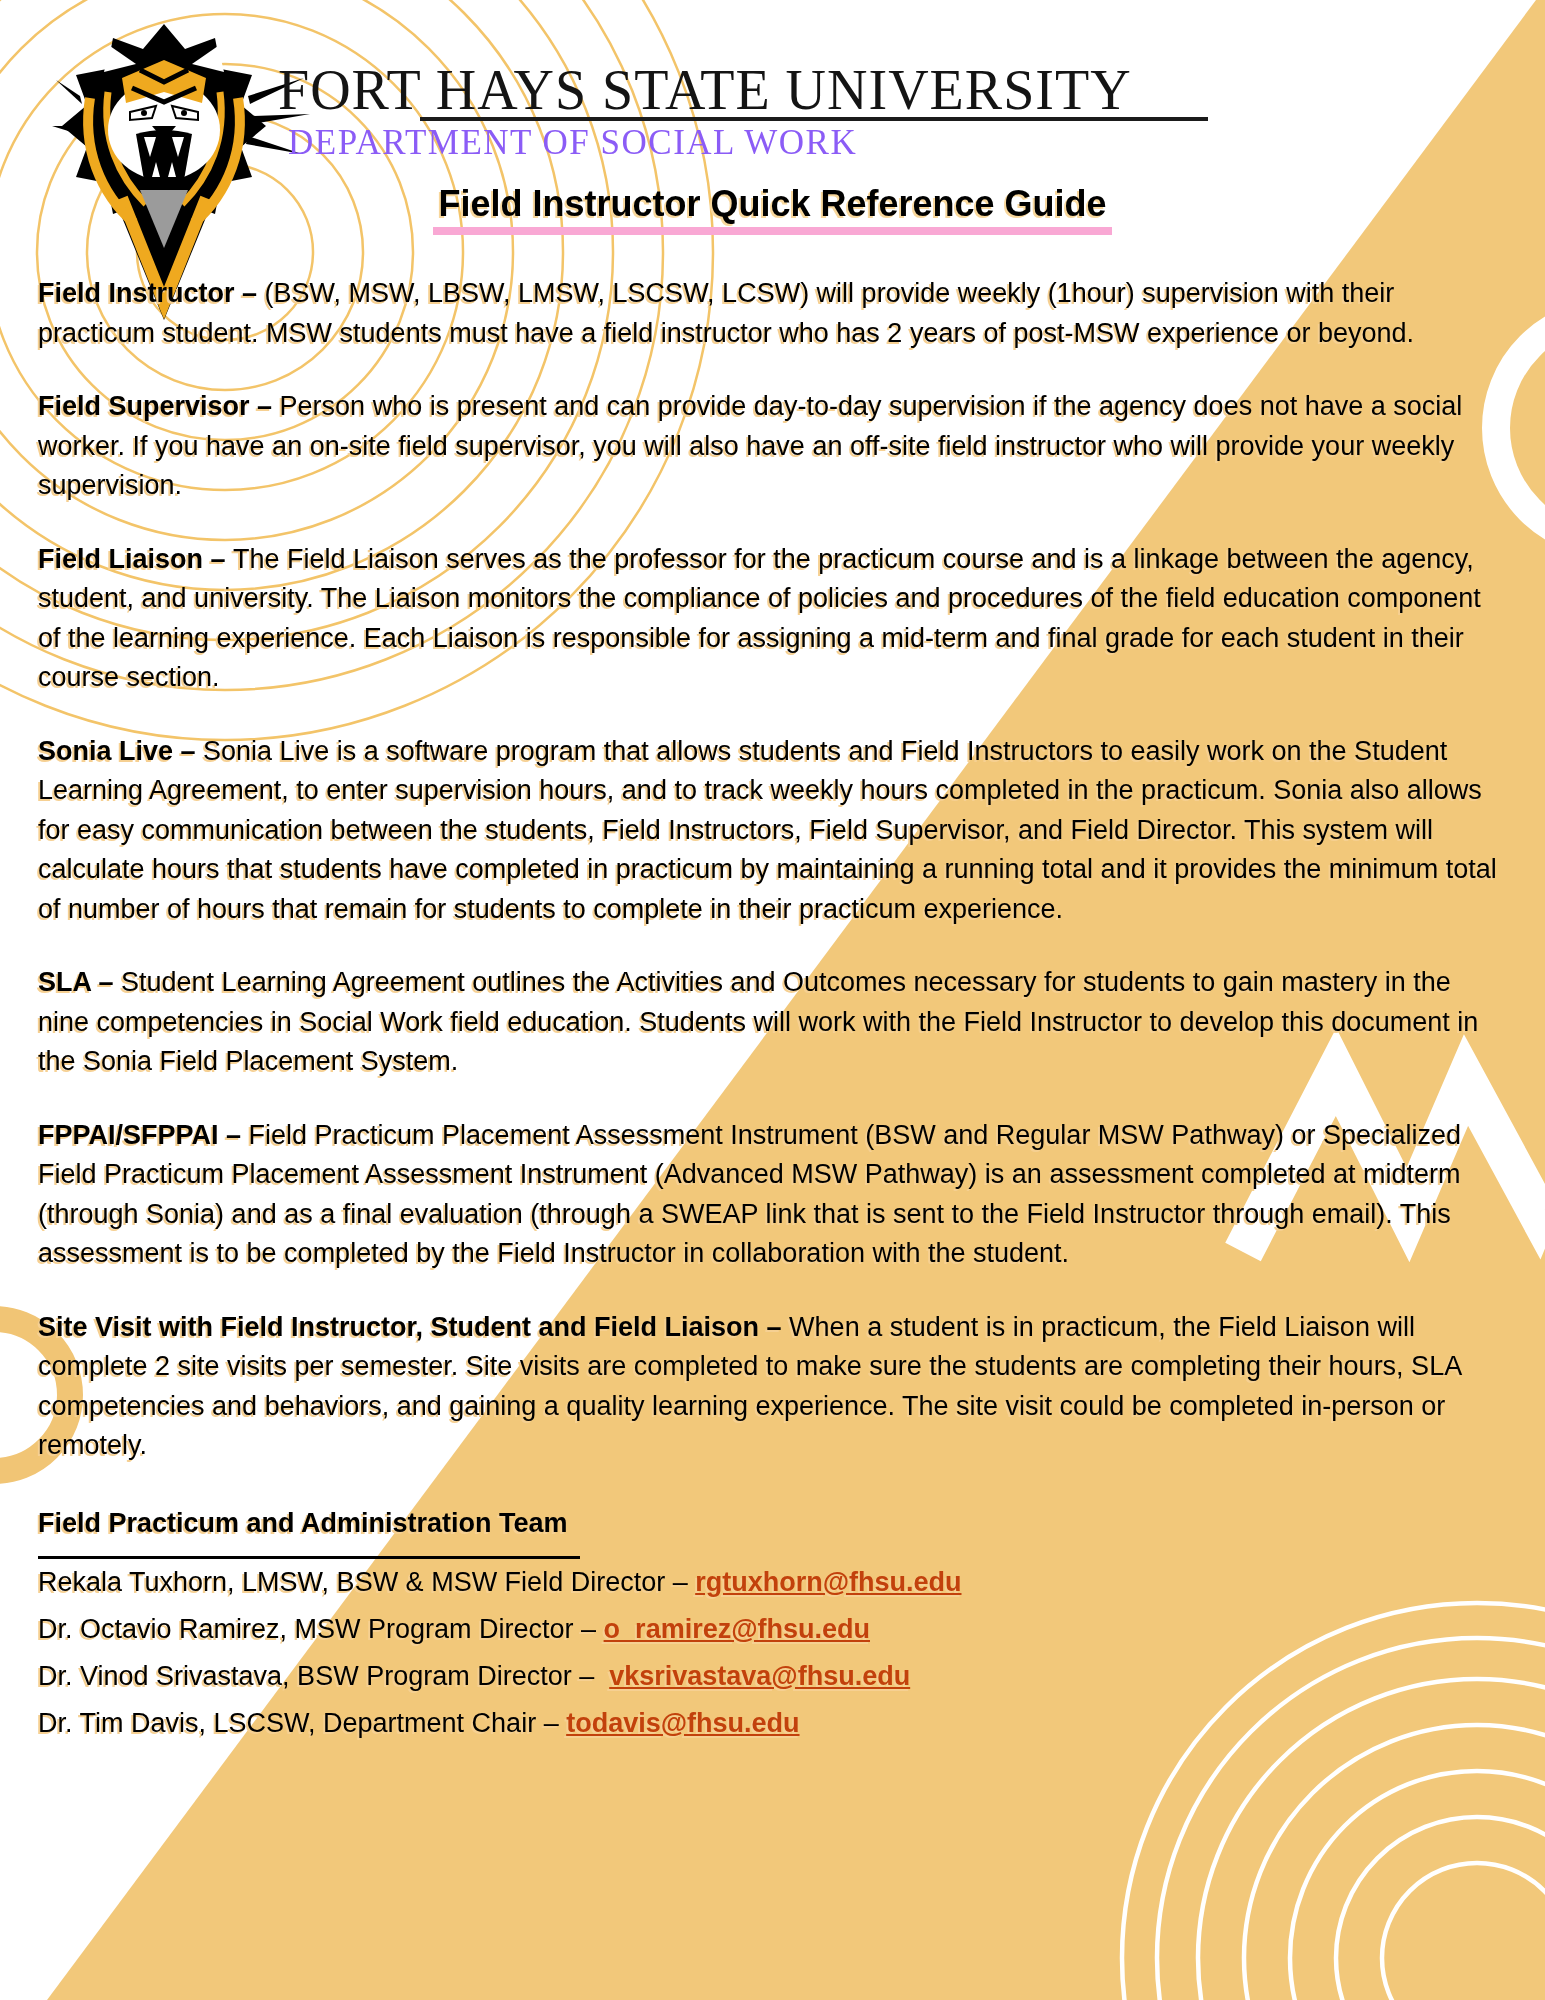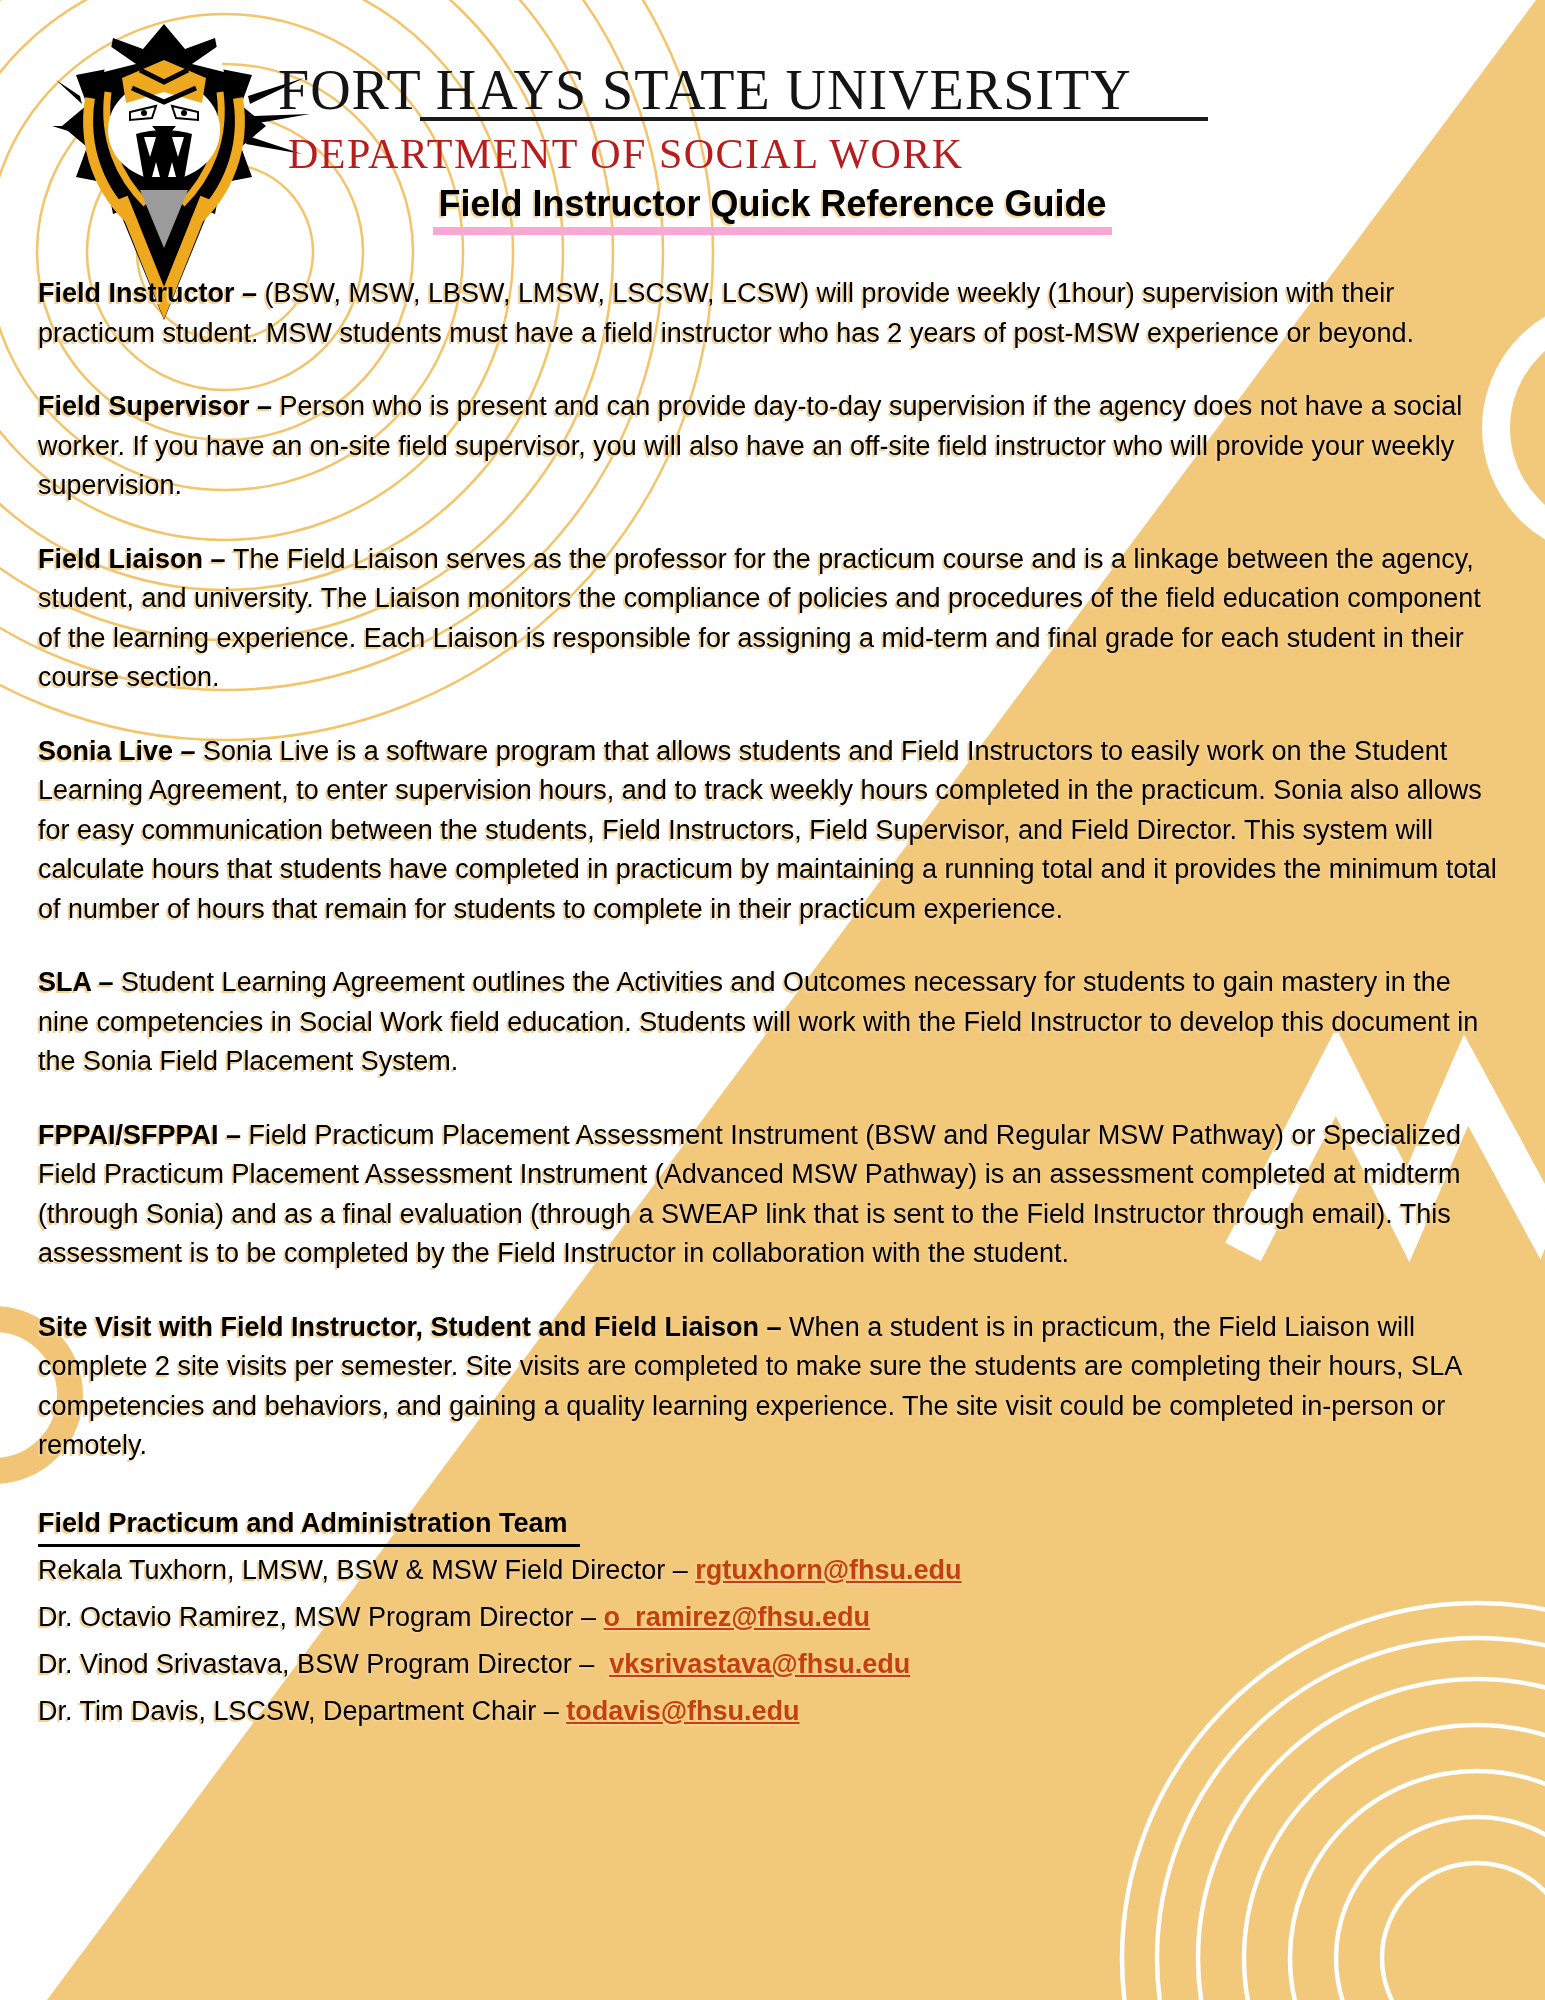--- a/index.html
+++ b/index.html
@@ -3,34 +3,34 @@
 <meta charset="utf-8">
 <style>
   html,body{margin:0;padding:0;background:#ffffff;}
   .page{position:relative;width:1545px;height:2000px;background:#ffffff;overflow:hidden;
         font-family:"Liberation Sans",sans-serif;color:#000;}
   .bg-art{position:absolute;left:0;top:0;z-index:0;}
   .logo{position:absolute;left:52px;top:8px;z-index:2;}
   .uni-name{position:absolute;left:278px;top:58px;z-index:2;white-space:nowrap;
             font-family:"Liberation Serif",serif;font-size:56px;letter-spacing:1px;color:#141414;}
   .uni-rule{position:absolute;left:420px;top:117px;width:788px;height:4px;background:#1b1b1b;z-index:2;}
-  .dept-name{position:absolute;left:288px;top:130px;z-index:2;white-space:nowrap;
-             font-family:"Liberation Serif",serif;font-size:42px;letter-spacing:1.5px;color:#b91c1c;}
+  .dept-name{position:absolute;left:288px;top:123px;z-index:2;white-space:nowrap;
+             font-family:"Liberation Serif",serif;font-size:35px;letter-spacing:1.5px;color:#8b5cf6;}
   .doc-title{position:absolute;left:0;top:183px;width:100%;text-align:center;z-index:3;}
   .doc-title span{display:inline-block;font-size:36px;font-weight:bold;
                   border-bottom:8px solid #f9a8d4;padding:0 5px 2px 5px;
                   text-shadow:-2px 2px 0 #f8d79c;}
   .content{position:absolute;left:38px;top:274px;width:1468px;z-index:3;
            font-size:27px;line-height:39.5px;text-shadow:-2px 2px 0 #f6d092;}
   .para{margin:0 0 34px 0;}
   .lead{font-weight:bold;}
   .contacts{line-height:47px;}
   .contacts-heading{margin:0;}
   .contacts-heading span{display:inline-block;font-weight:bold;border-bottom:3px solid #000;
-                         padding:0 12px 4px 0;line-height:33px;}
+                         padding:0 12px 16px 0;line-height:33px;}
   .contact-line{margin:0;}
   .contact-line a{color:#c2410c;font-weight:bold;text-decoration:underline;cursor:pointer;}
 </style>
 </head>
 <body>
 
 <div class="page">
 
   <svg class="bg-art" width="1545" height="2000" viewBox="0 0 1545 2000">
 

